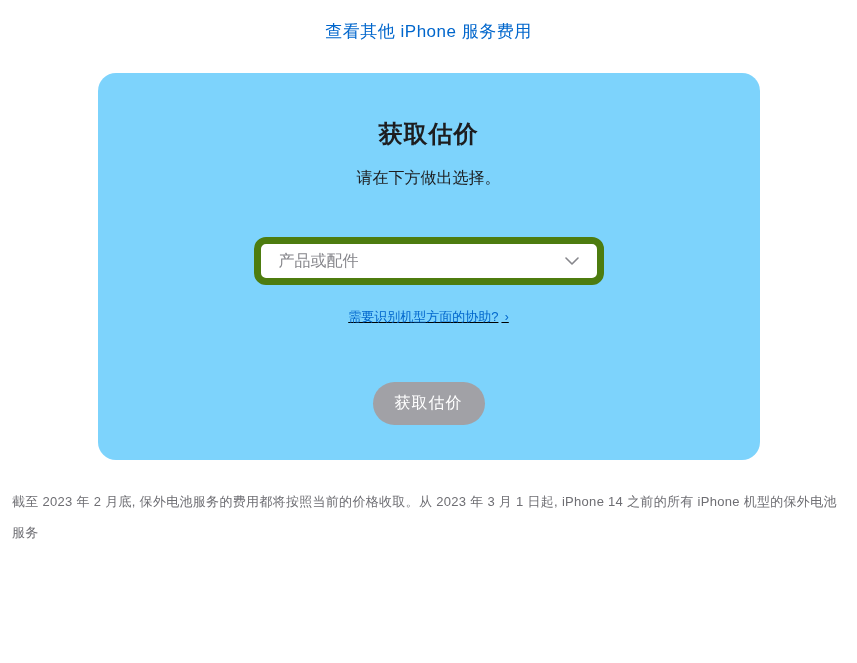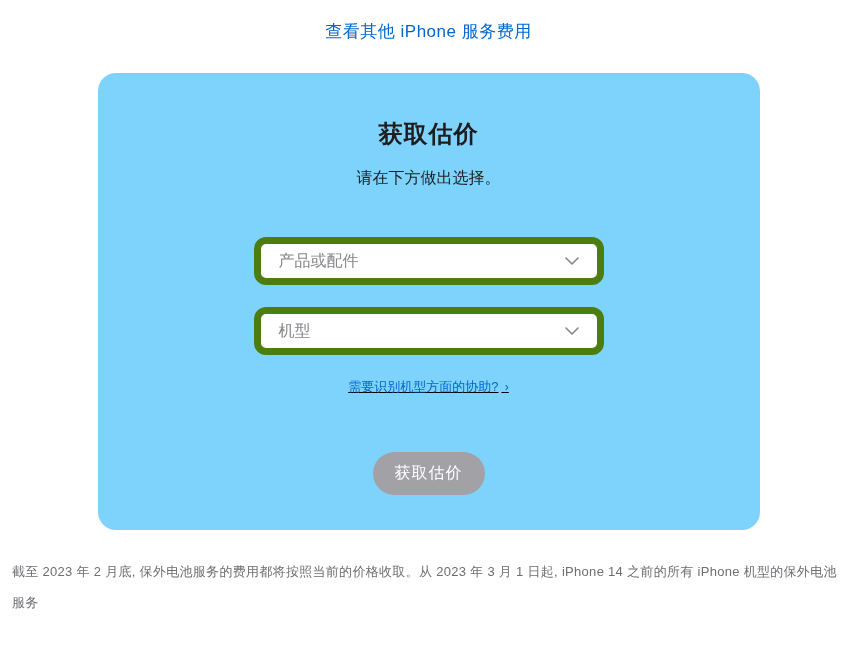--- a/index.html
+++ b/index.html
@@ -134,30 +134,20 @@
       <div class="select-box">
         <span>产品或配件</span>
         <span class="chevron-icon">
           <svg viewBox="0 0 14 8" fill="none">
               <path d="M1 1 L7 7 L13 1" stroke="#86868b" stroke-width="1.6" stroke-linecap="round" stroke-linejoin="round"></path>
             </svg>
         </span>
       </div>
     </div>
 
-    <div class="select-wrapper">
-      <div class="select-box">
-        <span>机型</span>
-        <span class="chevron-icon">
-          <svg viewBox="0 0 14 8" fill="none">
-              <path d="M1 1 L7 7 L13 1" stroke="#86868b" stroke-width="1.6" stroke-linecap="round" stroke-linejoin="round"></path>
-            </svg>
-        </span>
-      </div>
-    </div>
 
     <div class="help-link">
       <a href="#">
         <span>需要识别机型方面的协助?</span><span class="arrow"> ›</span>
       </a>
     </div>
 
     <button class="btn-estimate">获取估价</button>
   </div>
 

